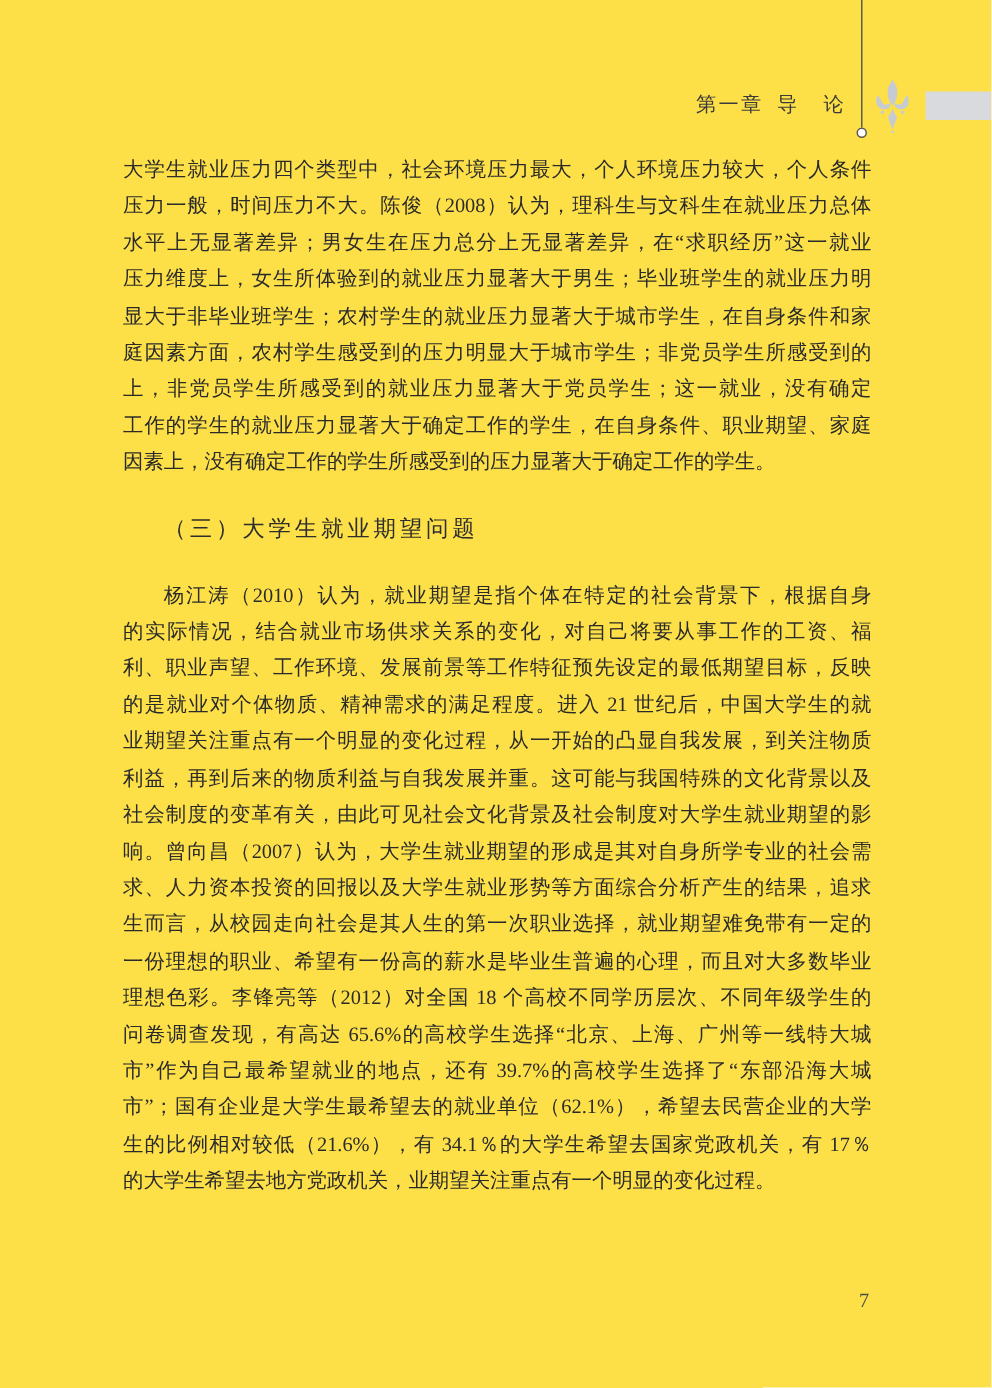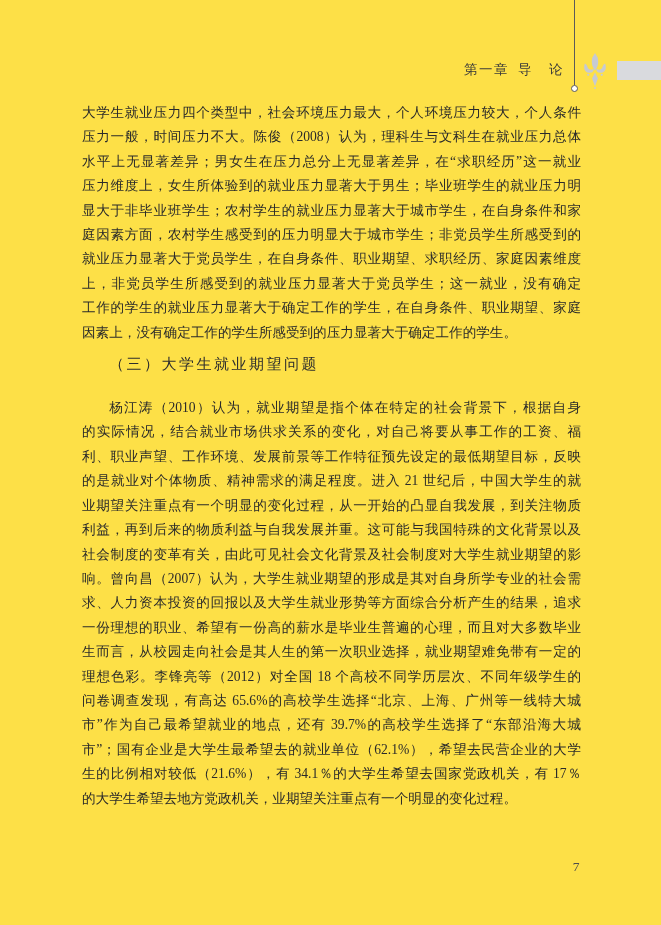--- a/index.html
+++ b/index.html
@@ -67,21 +67,21 @@
     left: 82px;
     top: 101px;
     width: 499px;
     font-size: 13.6px;
     line-height: 24.4px;
   }
   .tline { text-align: justify; text-align-last: justify; }
   .tline-last { text-align-last: left; }
   .indent-first .tline:first-child { text-indent: 2em; }
   .section-heading {
-    margin: 7px 0 20px 0;
+    margin: 20px 0 20px 0;
     padding-left: 27px;
     font-size: 15px;
     font-weight: normal;
     letter-spacing: 2.5px;
     line-height: 24px;
     color: #2d2d2d;
   }
   
   .page-number {
     position: absolute;
@@ -120,40 +120,39 @@
   <div class="edge-tab"></div>
 
   <div class="body-text">
     <div class="para">
         <div class="tline">大学生就业压力四个类型中，社会环境压力最大，个人环境压力较大，个人条件</div>
         <div class="tline">压力一般，时间压力不大。陈俊（2008）认为，理科生与文科生在就业压力总体</div>
         <div class="tline">水平上无显著差异；男女生在压力总分上无显著差异，在“求职经历”这一就业</div>
         <div class="tline">压力维度上，女生所体验到的就业压力显著大于男生；毕业班学生的就业压力明</div>
         <div class="tline">显大于非毕业班学生；农村学生的就业压力显著大于城市学生，在自身条件和家</div>
         <div class="tline">庭因素方面，农村学生感受到的压力明显大于城市学生；非党员学生所感受到的</div>
-        <div class="tline">就业压力显著大于党员学生，在自身条件、职业期望、求职经历、家庭因素维度</div>
         <div class="tline">上，非党员学生所感受到的就业压力显著大于党员学生；这一就业，没有确定</div>
         <div class="tline">工作的学生的就业压力显著大于确定工作的学生，在自身条件、职业期望、家庭</div>
         <div class="tline tline-last">因素上，没有确定工作的学生所感受到的压力显著大于确定工作的学生。</div>
       </div>
 
     <h3 class="section-heading">（三）大学生就业期望问题</h3>
 
     <div class="para indent-first">
         <div class="tline">杨江涛（2010）认为，就业期望是指个体在特定的社会背景下，根据自身</div>
         <div class="tline">的实际情况，结合就业市场供求关系的变化，对自己将要从事工作的工资、福</div>
         <div class="tline">利、职业声望、工作环境、发展前景等工作特征预先设定的最低期望目标，反映</div>
         <div class="tline">的是就业对个体物质、精神需求的满足程度。进入 21 世纪后，中国大学生的就</div>
         <div class="tline">业期望关注重点有一个明显的变化过程，从一开始的凸显自我发展，到关注物质</div>
         <div class="tline">利益，再到后来的物质利益与自我发展并重。这可能与我国特殊的文化背景以及</div>
         <div class="tline">社会制度的变革有关，由此可见社会文化背景及社会制度对大学生就业期望的影</div>
         <div class="tline">响。曾向昌（2007）认为，大学生就业期望的形成是其对自身所学专业的社会需</div>
         <div class="tline">求、人力资本投资的回报以及大学生就业形势等方面综合分析产生的结果，追求</div>
+        <div class="tline">生而言，从校园走向社会是其人生的第一次职业选择，就业期望难免带有一定的</div>
         <div class="tline">一份理想的职业、希望有一份高的薪水是毕业生普遍的心理，而且对大多数毕业</div>
-        <div class="tline">生而言，从校园走向社会是其人生的第一次职业选择，就业期望难免带有一定的</div>
         <div class="tline">理想色彩。李锋亮等（2012）对全国 18 个高校不同学历层次、不同年级学生的</div>
         <div class="tline">问卷调查发现，有高达 65.6%的高校学生选择“北京、上海、广州等一线特大城</div>
         <div class="tline">市”作为自己最希望就业的地点，还有 39.7%的高校学生选择了“东部沿海大城</div>
         <div class="tline">市”；国有企业是大学生最希望去的就业单位（62.1%），希望去民营企业的大学</div>
         <div class="tline">生的比例相对较低（21.6%），有 34.1％的大学生希望去国家党政机关，有 17％</div>
         <div class="tline tline-last">的大学生希望去地方党政机关，业期望关注重点有一个明显的变化过程。</div>
       </div>
   </div>
 
   <div class="page-number">7</div>

